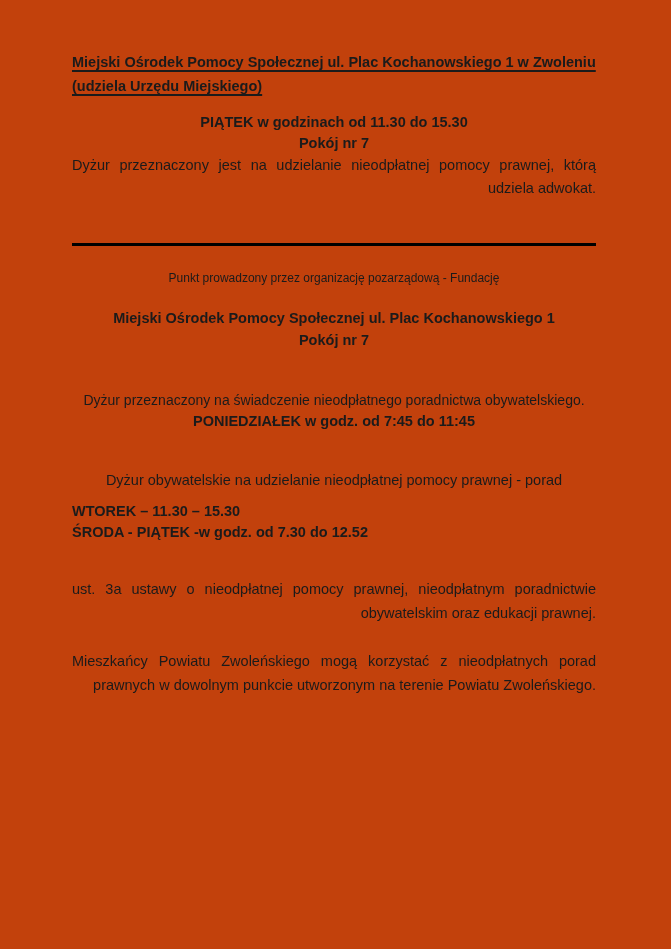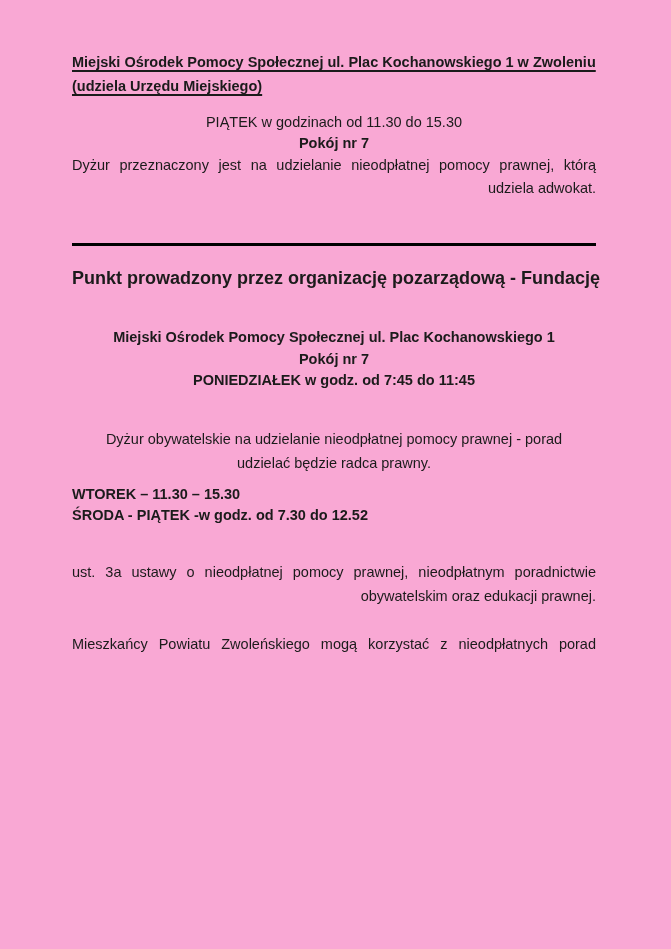--- a/index.html
+++ b/index.html
@@ -6,21 +6,21 @@
     margin: 0;
     padding: 0;
     background: #ffffff;
   }
   .page {
     position: relative;
     width: 671px;
     height: 949px;
     box-sizing: border-box;
     padding: 50px 75px 0 72px;
-    background: #f9a8d4;
+    background: #c2410c;
     color: #1b1b1b;
     font-family: "Liberation Sans", sans-serif;
     font-size: 14.5px;
     overflow: hidden;
   }
   .nowrap { white-space: nowrap; }
 
   
   .doc-heading {
     font-weight: bold;
@@ -28,44 +28,44 @@
     line-height: 24px;
   }
   .doc-heading .hline {
     text-decoration: underline;
     text-decoration-thickness: 2px;
     text-underline-offset: 3px;
     white-space: nowrap;
     display: inline-block;
   }
 
-  .sched-1   { margin-top: 14px; line-height: 21px; font-weight: normal; text-align: center; }
+  .sched-1   { margin-top: 14px; line-height: 21px; font-weight: bold; text-align: center; }
   .room-1    { line-height: 21px; font-weight: bold; text-align: center; }
 
   
   .jpara { margin-top: 0; }
   .jline { text-align: justify; text-align-last: justify; line-height: 23px; }
   .jlast { text-align: right; line-height: 23px; }
 
   .divider {
     margin-top: 43px;
     height: 0;
     border-top: 3px solid #000000;
     width: 100%;
   }
 
   .org-heading {
     margin-top: 18px;
-    font-weight: bold;
-    font-size: 18px;
+    font-weight: normal;
+    font-size: 12px;
     line-height: 29px;
     text-align: center;
   }
 
-  .address-block { margin-top: 33px; line-height: 22px; text-align: center; }
+  .address-block { margin-top: 14px; line-height: 22px; text-align: center; }
   .address-block .addr-bold { font-weight: bold; }
 
   .duty-civic {
     margin-top: 38px;
     line-height: 22px;
     text-align: center;
     font-size: 14px;
   }
   .sched-mon {
     line-height: 21px;
@@ -110,35 +110,36 @@
 
   <div class="org-heading">
     <span class="nowrap">Punkt prowadzony przez organizację pozarządową - Fundację</span><br>
   </div>
 
   <div class="address-block">
     <div class="addr-bold nowrap">Miejski Ośrodek Pomocy Społecznej ul. Plac Kochanowskiego 1</div>
     <div class="addr-bold">Pokój nr 7</div>
   </div>
 
+  <div class="duty-civic nowrap">Dyżur przeznaczony na świadczenie nieodpłatnego poradnictwa obywatelskiego.</div>
 
   <div class="sched-mon nowrap">PONIEDZIAŁEK w godz. od 7:45 do 11:45</div>
 
   <div class="duty-legal">
     <span class="nowrap">Dyżur obywatelskie na udzielanie nieodpłatnej pomocy prawnej - porad</span><br>
-    <span class="nowrap">udzielać będzie radca prawny.</span>
   </div>
 
   <div class="sched-block">
     <div class="nowrap">WTOREK – 11.30 – 15.30</div>
     <div class="nowrap">ŚRODA - PIĄTEK -w godz. od 7.30 do 12.52</div>
   </div>
 
   <div class="jpara note-1">
     <div class="jline">ust. 3a ustawy o nieodpłatnej pomocy prawnej, nieodpłatnym poradnictwie</div>
     <div class="jlast">obywatelskim oraz edukacji prawnej.</div>
   </div>
 
   <div class="jpara note-2">
     <div class="jline">Mieszkańcy Powiatu Zwoleńskiego mogą korzystać z nieodpłatnych porad</div>
+    <div class="jlast">prawnych w dowolnym punkcie utworzonym na terenie Powiatu Zwoleńskiego.</div>
   </div>
 
 </div>
 
 </body></html>

